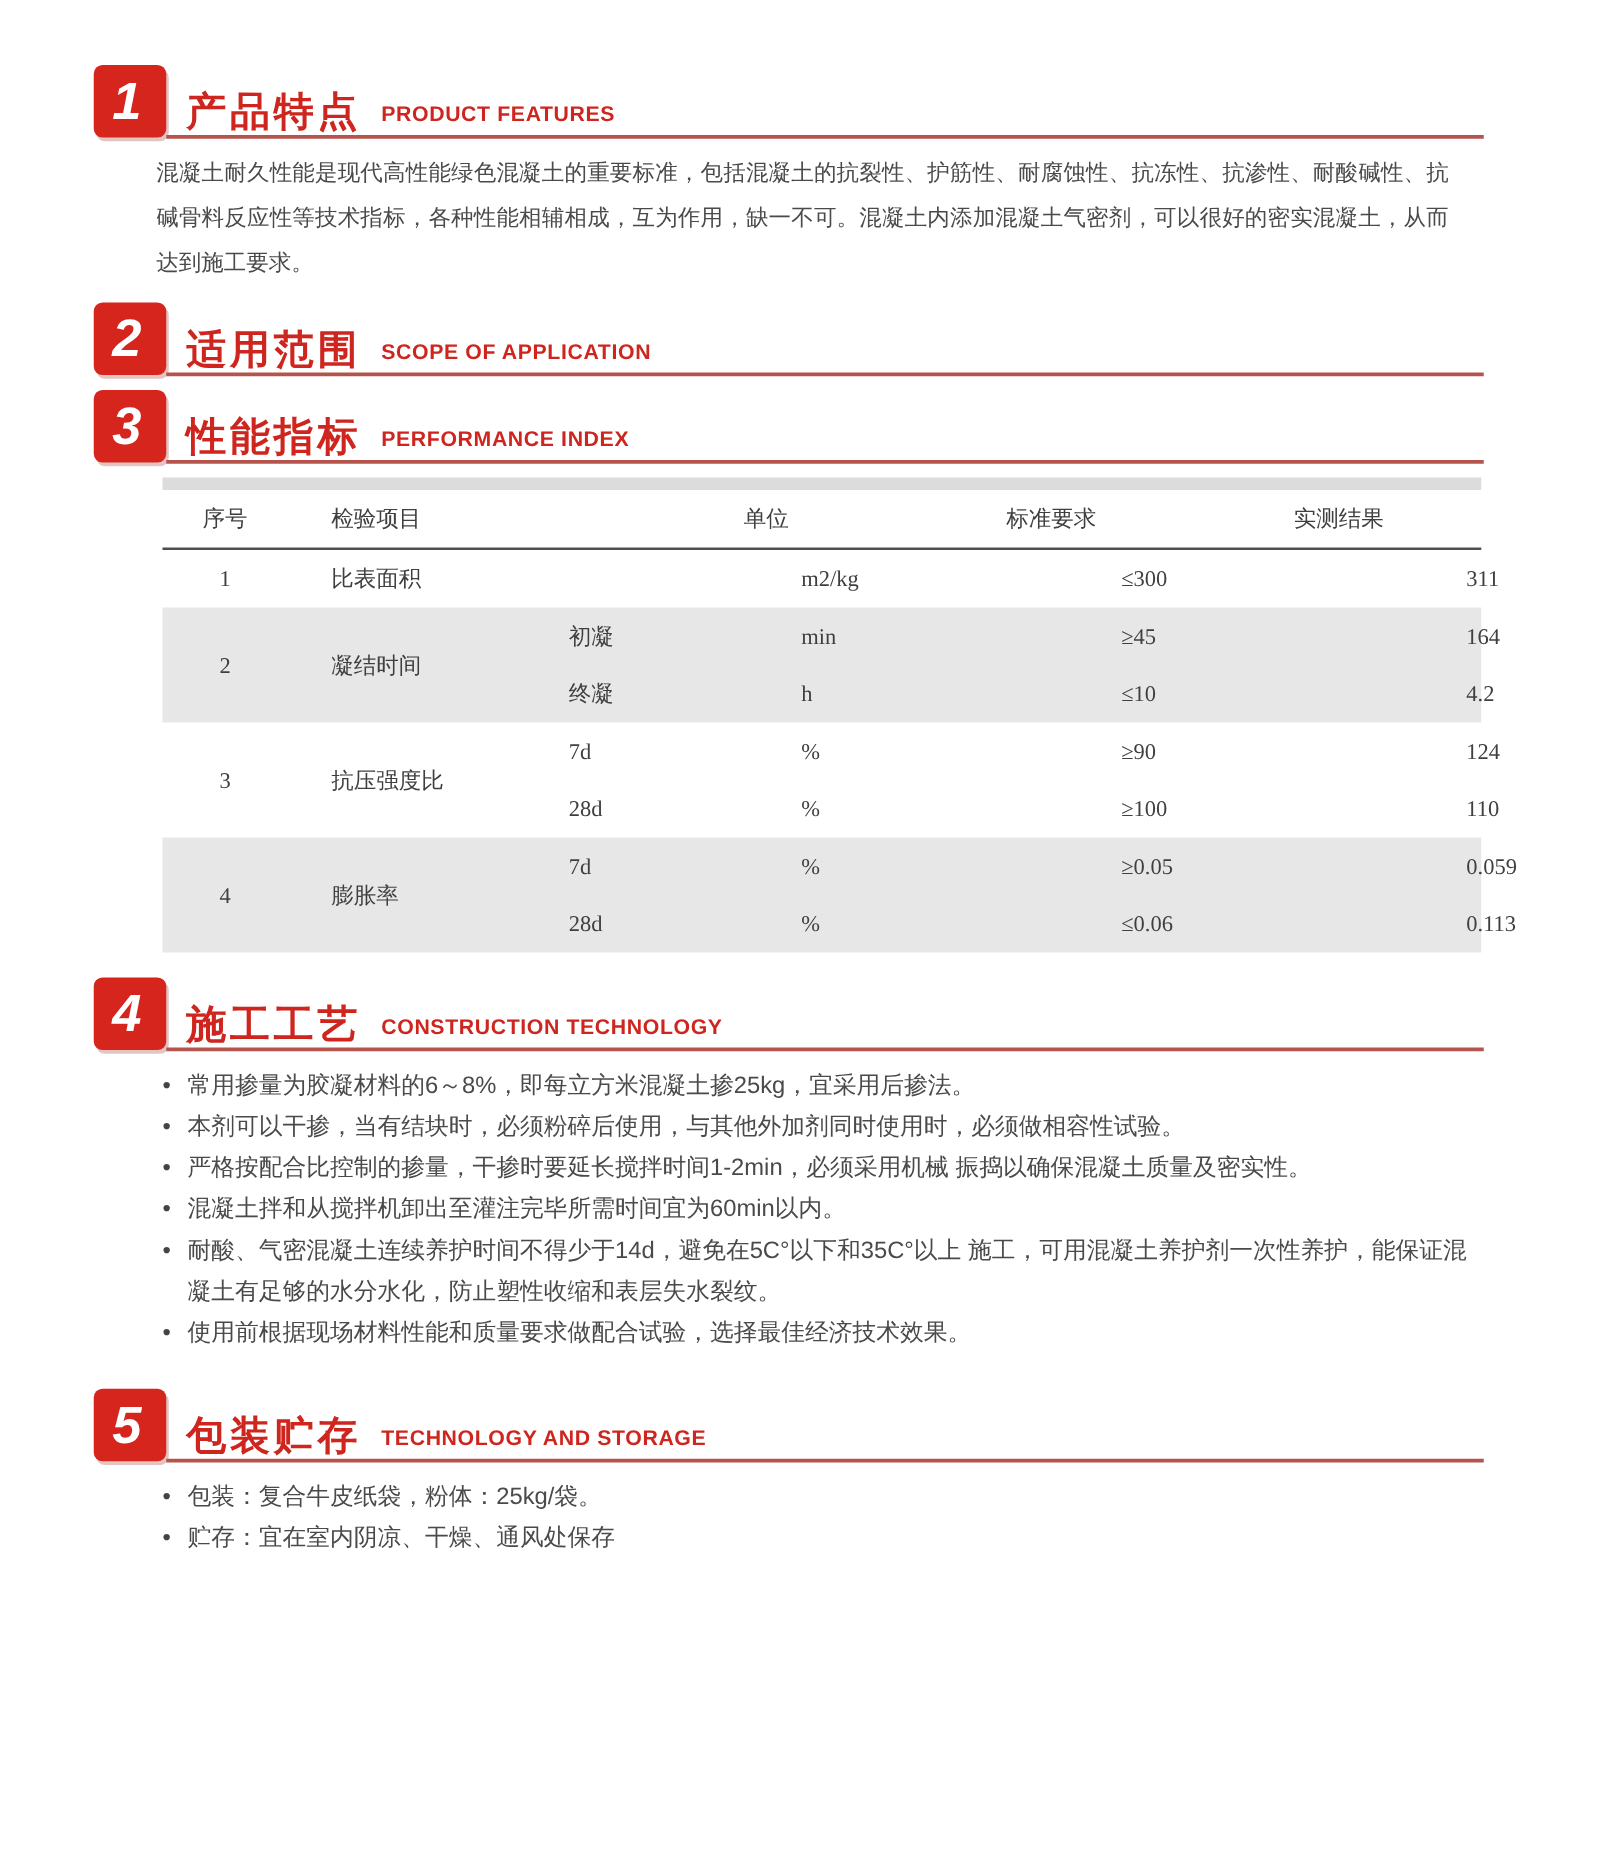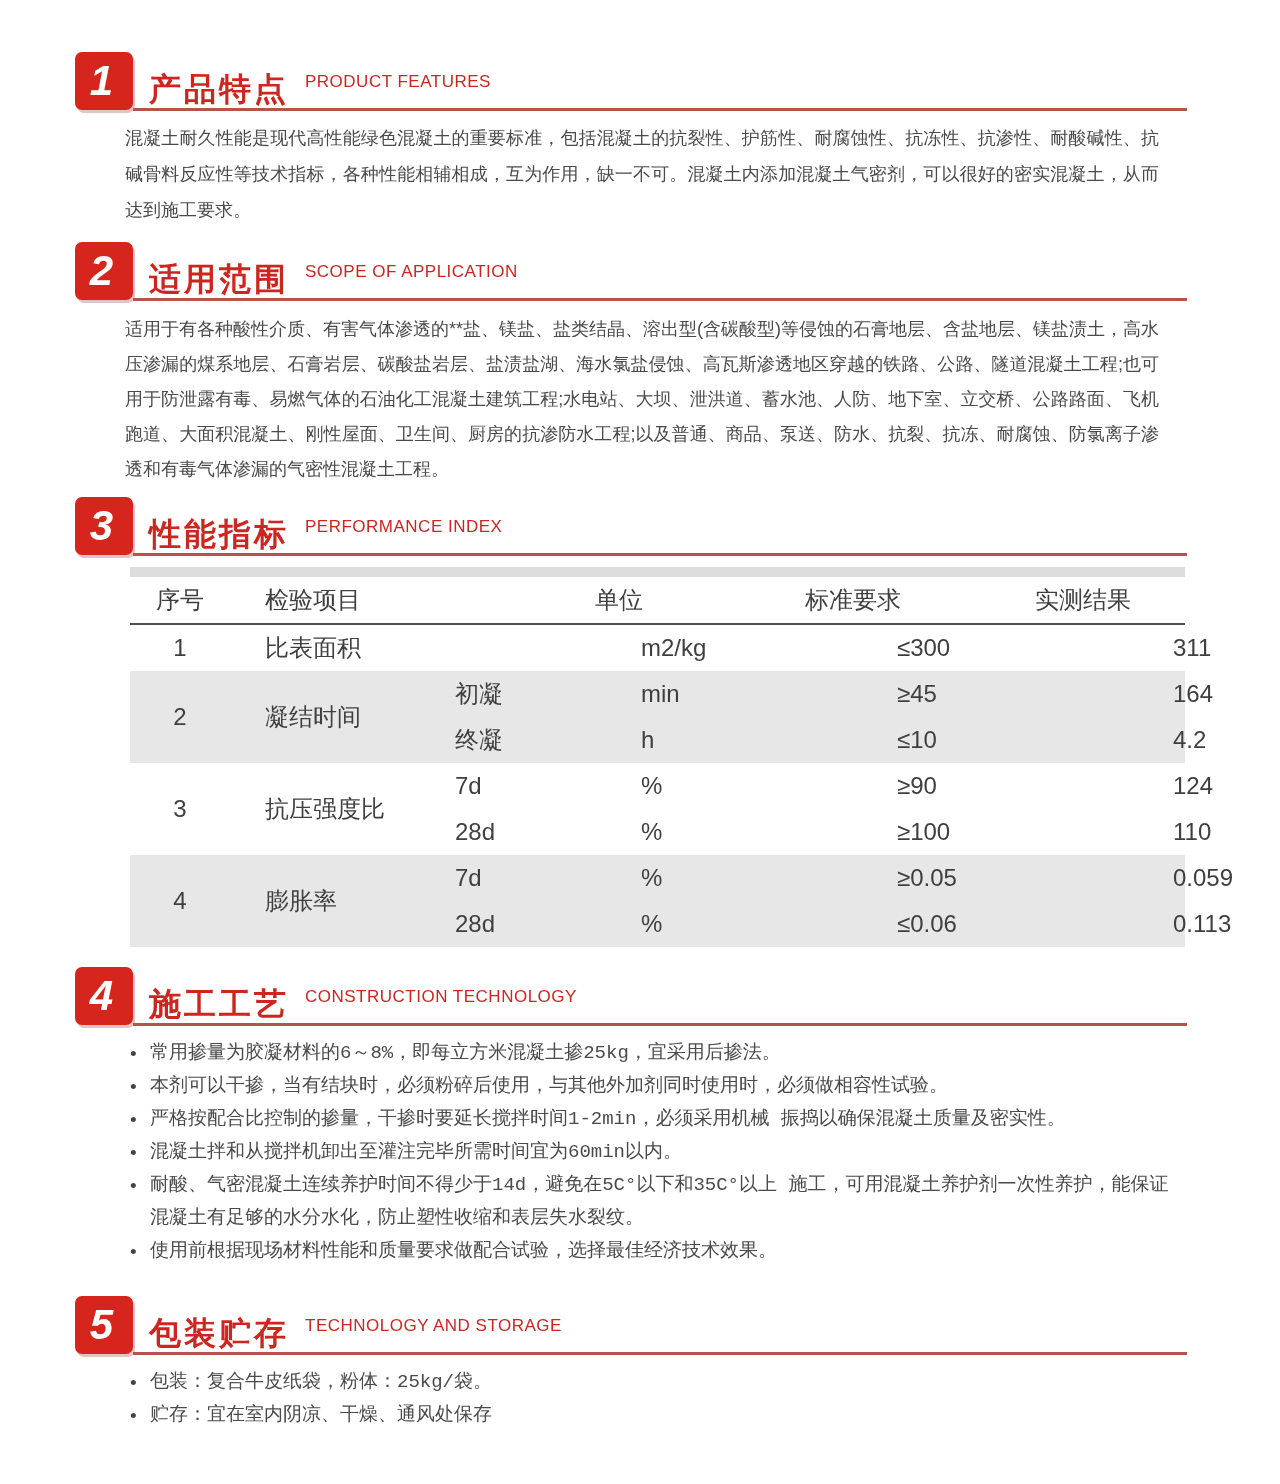--- a/index.html
+++ b/index.html
@@ -25,38 +25,38 @@
   .head-line {
     flex:1; display:flex; align-items:flex-end; gap:16px;
     border-bottom:3px solid var(--rule,#b5544d);
     padding-left:16px; margin-bottom:1px;
   }
   .cn-title {
     font-size:32px; font-weight:bold; color:var(--accent,#ce261f);
     letter-spacing:3px; line-height:1; padding-bottom:3px; white-space:nowrap;
   }
   .en-title {
-    font-size:17px; font-weight:normal; color:var(--accent,#ce261f);
-    letter-spacing:.5px; padding-bottom:16px; white-space:nowrap;
+    font-size:17px; font-weight:bold; color:var(--accent,#ce261f);
+    letter-spacing:.5px; padding-bottom:6px; white-space:nowrap;
   }
 
   
   .para {
     font-size:18px; line-height:36px; color:var(--body-text,#4a4a4a);
     text-align:justify; margin:8px 28px 0 50px;
   }
   .para.scope { line-height:35px; margin-top:10px; }
 
   .section-2 { margin-top:14px; }
   .section-3 { margin-top:10px; }
   .section-4 { margin-top:20px; }
   .section-5 { margin-top:28px; }
 
   
-  .ptable { margin:10px 0 0 55px; width:1055px; font-size:24px; color:#3f3f3f; }
+  .ptable { margin:10px 0 0 55px; width:1055px; font-size:18px; color:#3f3f3f;font-family:Liberation Serif, serif; }
   .table-topbar { height:10px; background:var(--table-topbar,#dcdcdc); }
   .thead {
     display:grid; grid-template-columns:100px 330px 210px 230px 185px;
     align-items:center; height:46px; border-bottom:2px solid #4e4e4e;
   }
   .th { padding-left:35px; }
   .th.c-no { padding-left:0; text-align:center; }
   .tgroup { display:grid; grid-template-columns:100px 190px 765px; }
   .tgroup.gray { background:var(--table-gray,#e7e7e7); }
   .tc-no { display:flex; align-items:center; justify-content:center; }
@@ -65,21 +65,21 @@
   .tsubrow {
     display:grid; grid-template-columns:140px 210px 230px 185px;
     align-items:center; height:46px;gap:46px;
   }
   .tsubrow > div { padding-left:35px; }
 
   
   .bullets { margin:10px 0 0 55px; }
   .bullet { display:flex; font-size:19px; line-height:33px; color:var(--body-text,#4a4a4a); }
   .dot { flex:0 0 20px; color:#444444; }
-  .btext { flex:1;font-family:Liberation Mono, monospace; }
+  .btext { flex:1; }
 </style>
 </head>
 <body>
 
 <div class="page">
 
   <div class="section section-1">
     <div class="sec-head">
       <div class="badge">
         <span class="badge-num">1</span>
@@ -95,21 +95,20 @@
   <div class="section section-2">
     <div class="sec-head">
       <div class="badge">
         <span class="badge-num">2</span>
       </div>
       <div class="head-line">
         <span class="cn-title">适用范围</span>
         <span class="en-title">SCOPE OF APPLICATION</span>
       </div>
     </div>
-    <p class="para scope">适用于有各种酸性介质、有害气体渗透的**盐、镁盐、盐类结晶、溶出型(含碳酸型)等侵蚀的石膏地层、含盐地层、镁盐渍土，高水压渗漏的煤系地层、石膏岩层、碳酸盐岩层、盐渍盐湖、海水氯盐侵蚀、高瓦斯渗透地区穿越的铁路、公路、隧道混凝土工程;也可用于防泄露有毒、易燃气体的石油化工混凝土建筑工程;水电站、大坝、泄洪道、蓄水池、人防、地下室、立交桥、公路路面、飞机跑道、大面积混凝土、刚性屋面、卫生间、厨房的抗渗防水工程;以及普通、商品、泵送、防水、抗裂、抗冻、耐腐蚀、防氯离子渗透和有毒气体渗漏的气密性混凝土工程。</p>
   </div>
 
   <div class="section section-3">
     <div class="sec-head">
       <div class="badge">
         <span class="badge-num">3</span>
       </div>
       <div class="head-line">
         <span class="cn-title">性能指标</span>
         <span class="en-title">PERFORMANCE INDEX</span>

